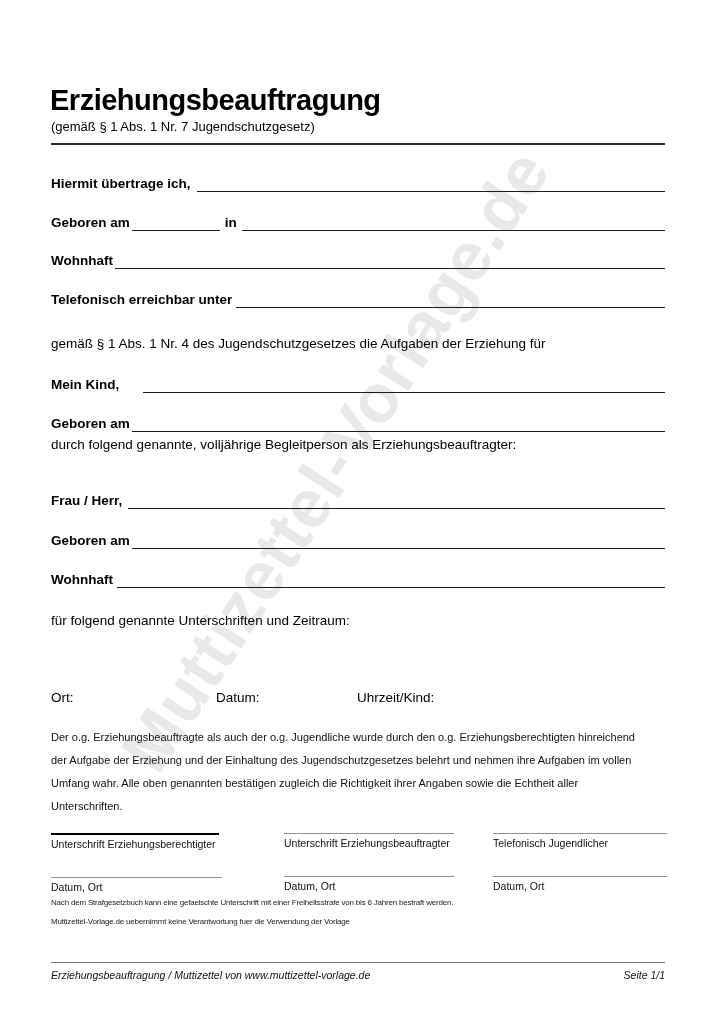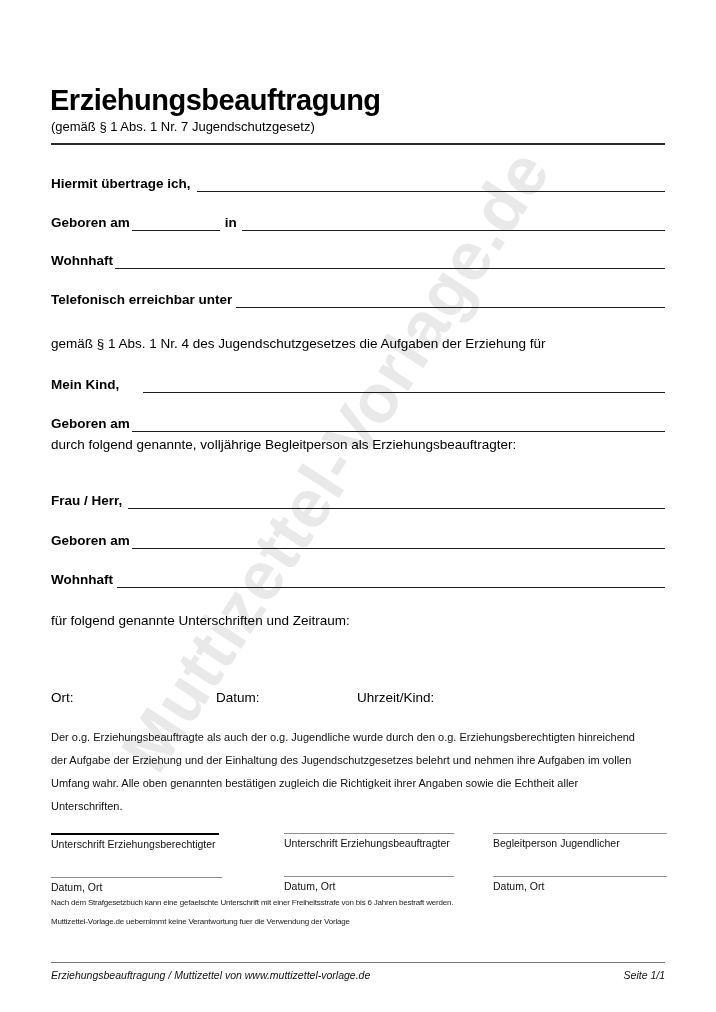--- a/index.html
+++ b/index.html
@@ -151,21 +151,21 @@
 
     <div class="sigcol" style="left:284px;width:170px">
       <div class="sigline"></div>
       <div class="siglabel">Unterschrift Erziehungsbeauftragter</div>
       <div class="dateline"></div>
       <div class="siglabel">Datum, Ort</div>
     </div>
 
     <div class="sigcol" style="left:493px;width:174px">
       <div class="sigline"></div>
-      <div class="siglabel">Begleitperson Jugendlicher</div>
+      <div class="siglabel">Telefonisch Jugendlicher</div>
       <div class="dateline"></div>
       <div class="siglabel">Datum, Ort</div>
     </div>
 
     <div class="abs footnote" style="top:898px">Nach dem Strafgesetzbuch kann eine gefaelschte Unterschrift mit einer Freiheitsstrafe von bis 6 Jahren bestraft werden.</div>
     <div class="abs footnote" style="top:917px">Muttizettel-Vorlage.de uebernimmt keine Verantwortung fuer die Verwendung der Vorlage</div>
 
     <div class="abs footer-rule"></div>
     <div class="abs footer-text" style="left:51px">Erziehungsbeauftragung / Muttizettel von www.muttizettel-vorlage.de</div>
     <div class="abs footer-text" style="right:51px">Seite 1/1</div>

